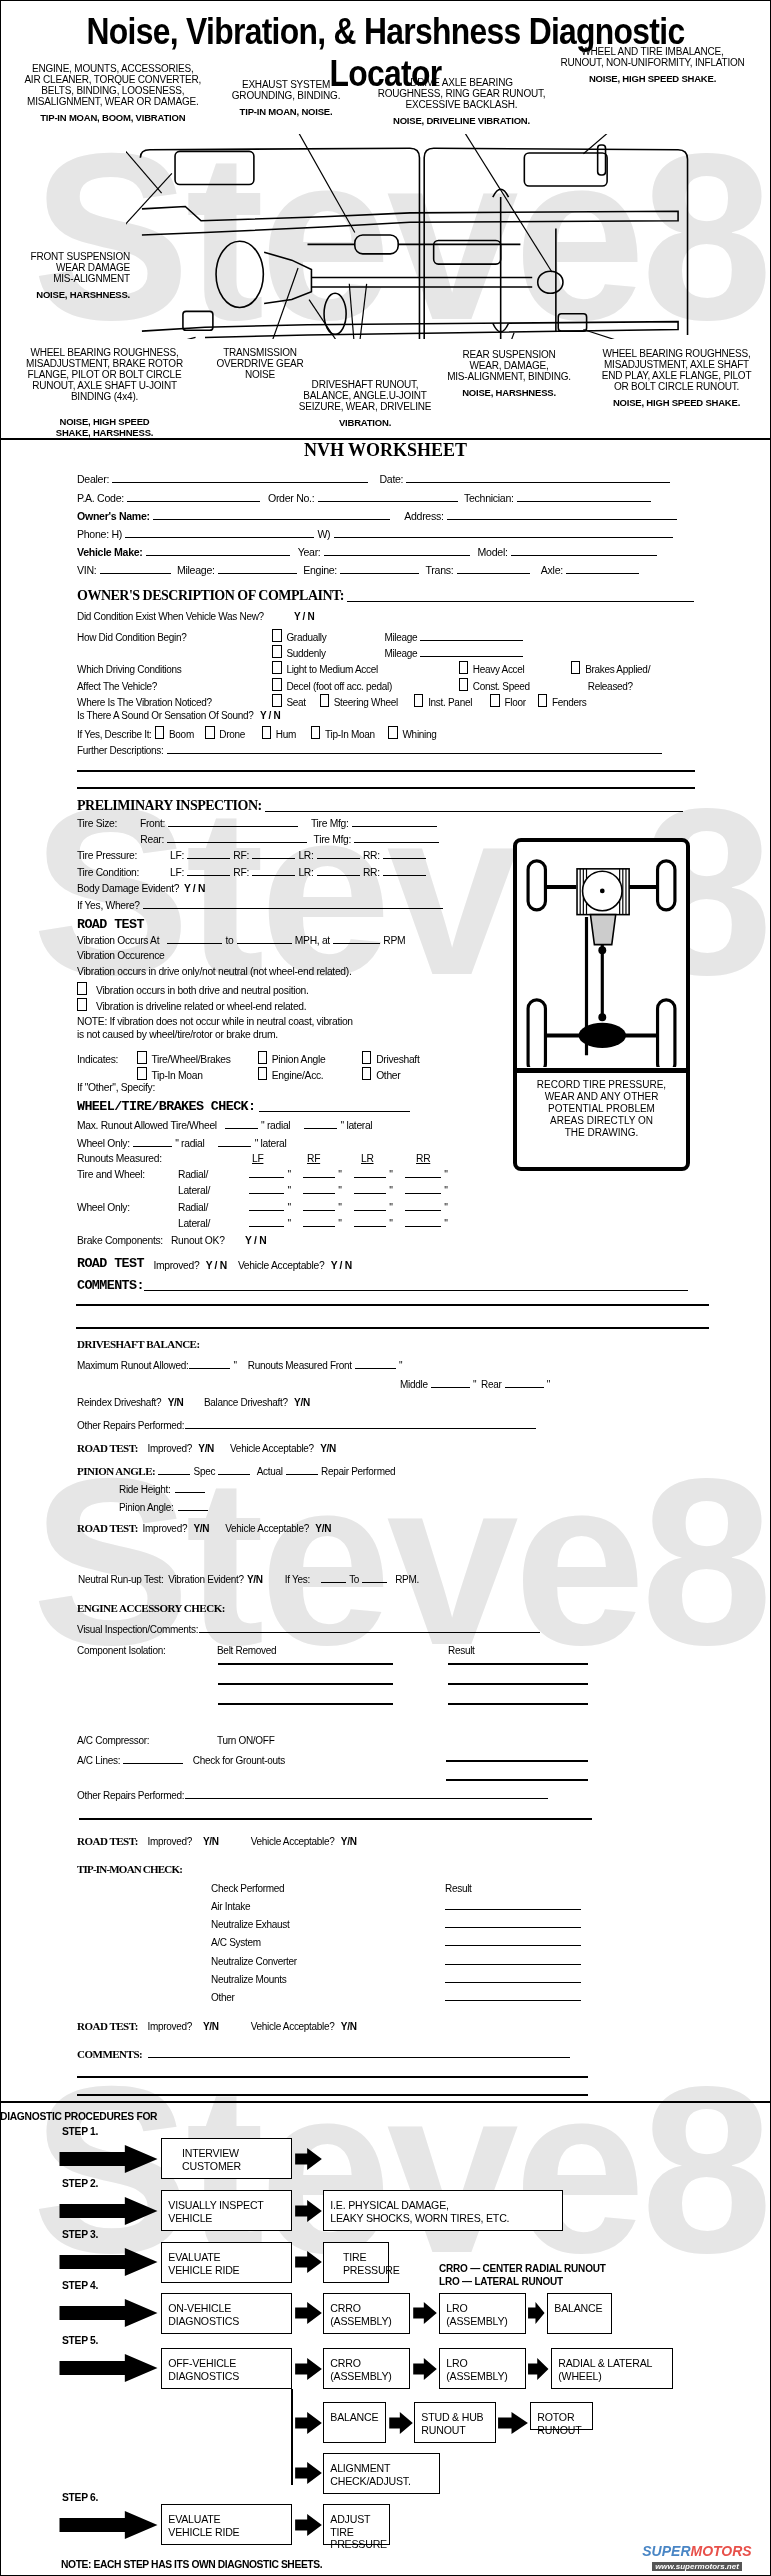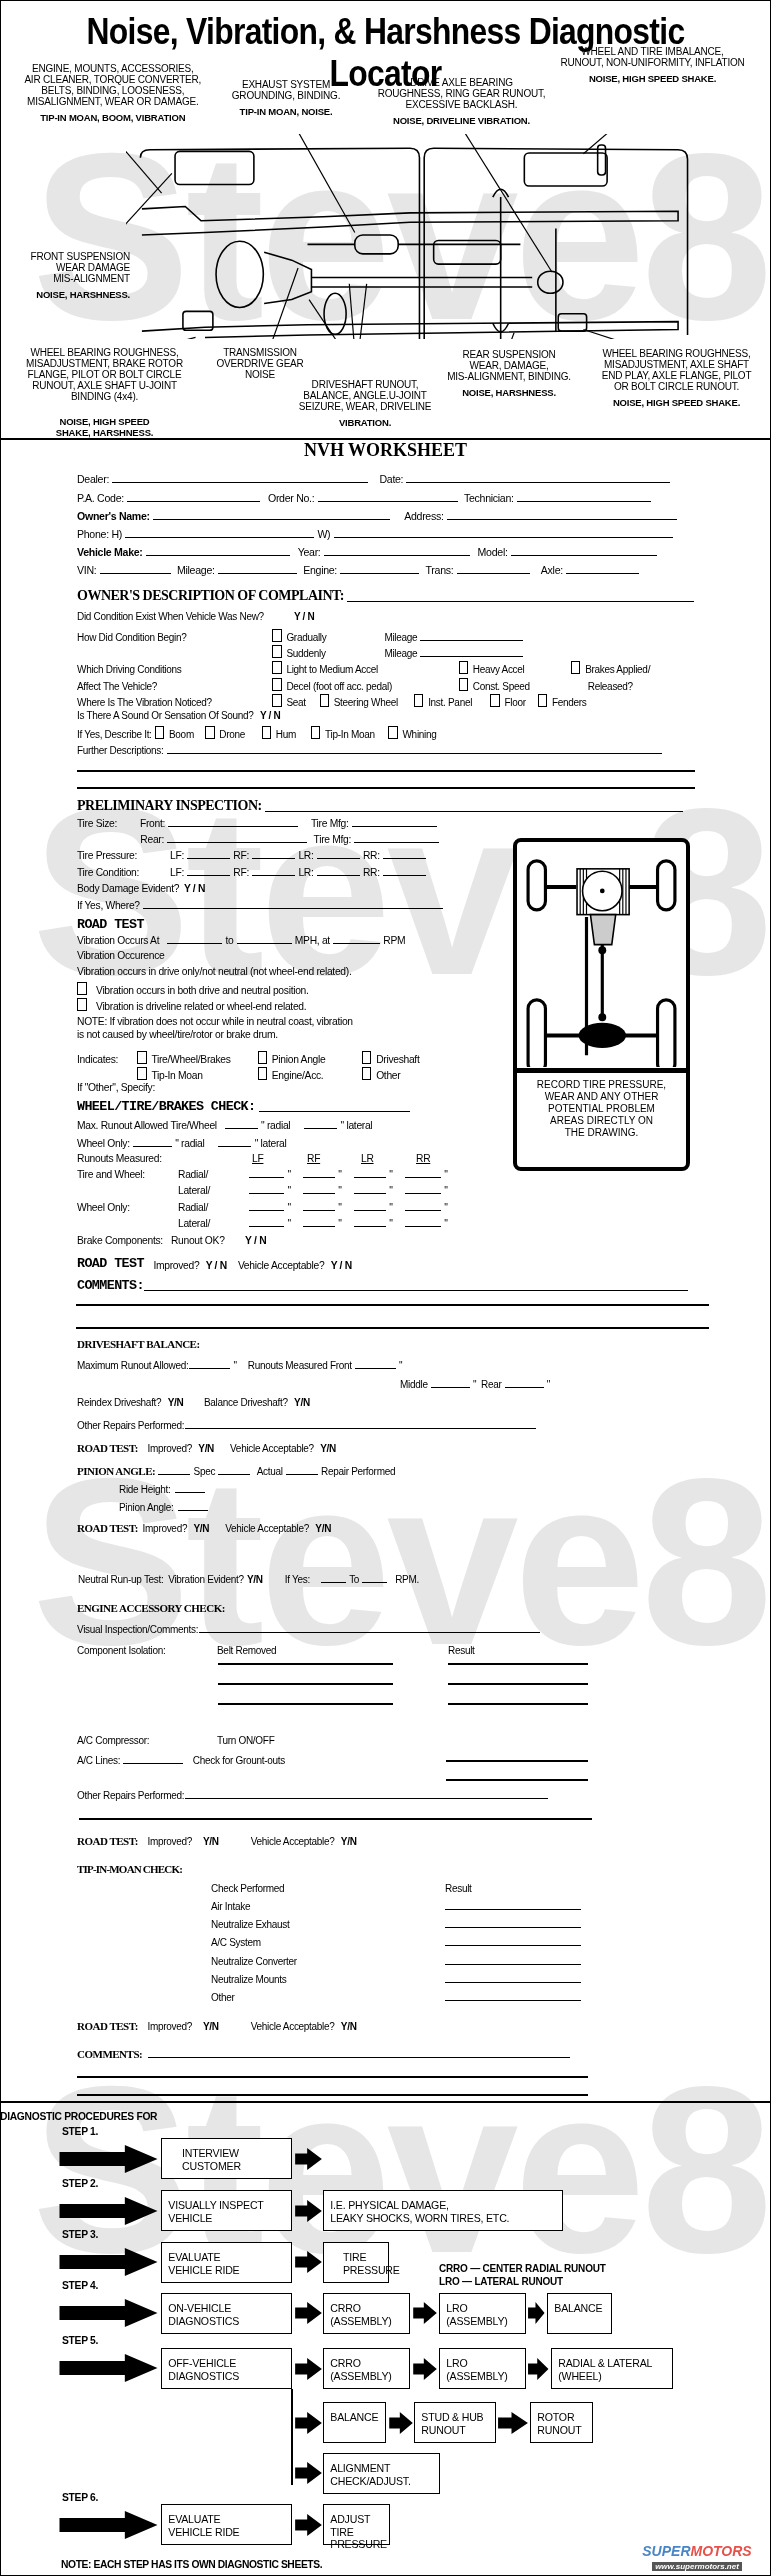--- a/index.html
+++ b/index.html
@@ -778,21 +778,21 @@
       <svg width="24" height="22" class="arrow-sm" style="left: 389px; top: 2412px;" viewBox="0 0 30 28">
         <polygon points="0,7 13.5,7 13.5,0 30,14 13.5,28 13.5,21 0,21" fill="#000"></polygon>
       </svg>
       <div class="box" style="left: 414px; top: 2402px; width: 82px; height: 41px;">
         <div>STUD &amp; HUB</div>
         <div>RUNOUT</div>
       </div>
       <svg width="30" height="22" class="arrow-sm" style="left: 498px; top: 2412px;" viewBox="0 0 38 28">
         <polygon points="0,7 17.099999999999998,7 17.099999999999998,0 38,14 17.099999999999998,28 17.099999999999998,21 0,21" fill="#000"></polygon>
       </svg>
-      <div class="box" style="left: 530px; top: 2402px; width: 63px; height: 41px;">
+      <div class="box" style="left: 530px; top: 2402px; width: 63px; height: 28px;">
         <div>ROTOR</div>
         <div>RUNOUT</div>
       </div>
       <svg width="27" height="22" class="arrow-sm" style="left: 295px; top: 2462px;" viewBox="0 0 34 28">
         <polygon points="0,7 15.299999999999997,7 15.299999999999997,0 34,14 15.299999999999997,28 15.299999999999997,21 0,21" fill="#000"></polygon>
       </svg>
       <div class="box" style="left: 323px; top: 2453px; width: 117px; height: 41px;">
         <div>ALIGNMENT</div>
         <div>CHECK/ADJUST.</div>
       </div>

